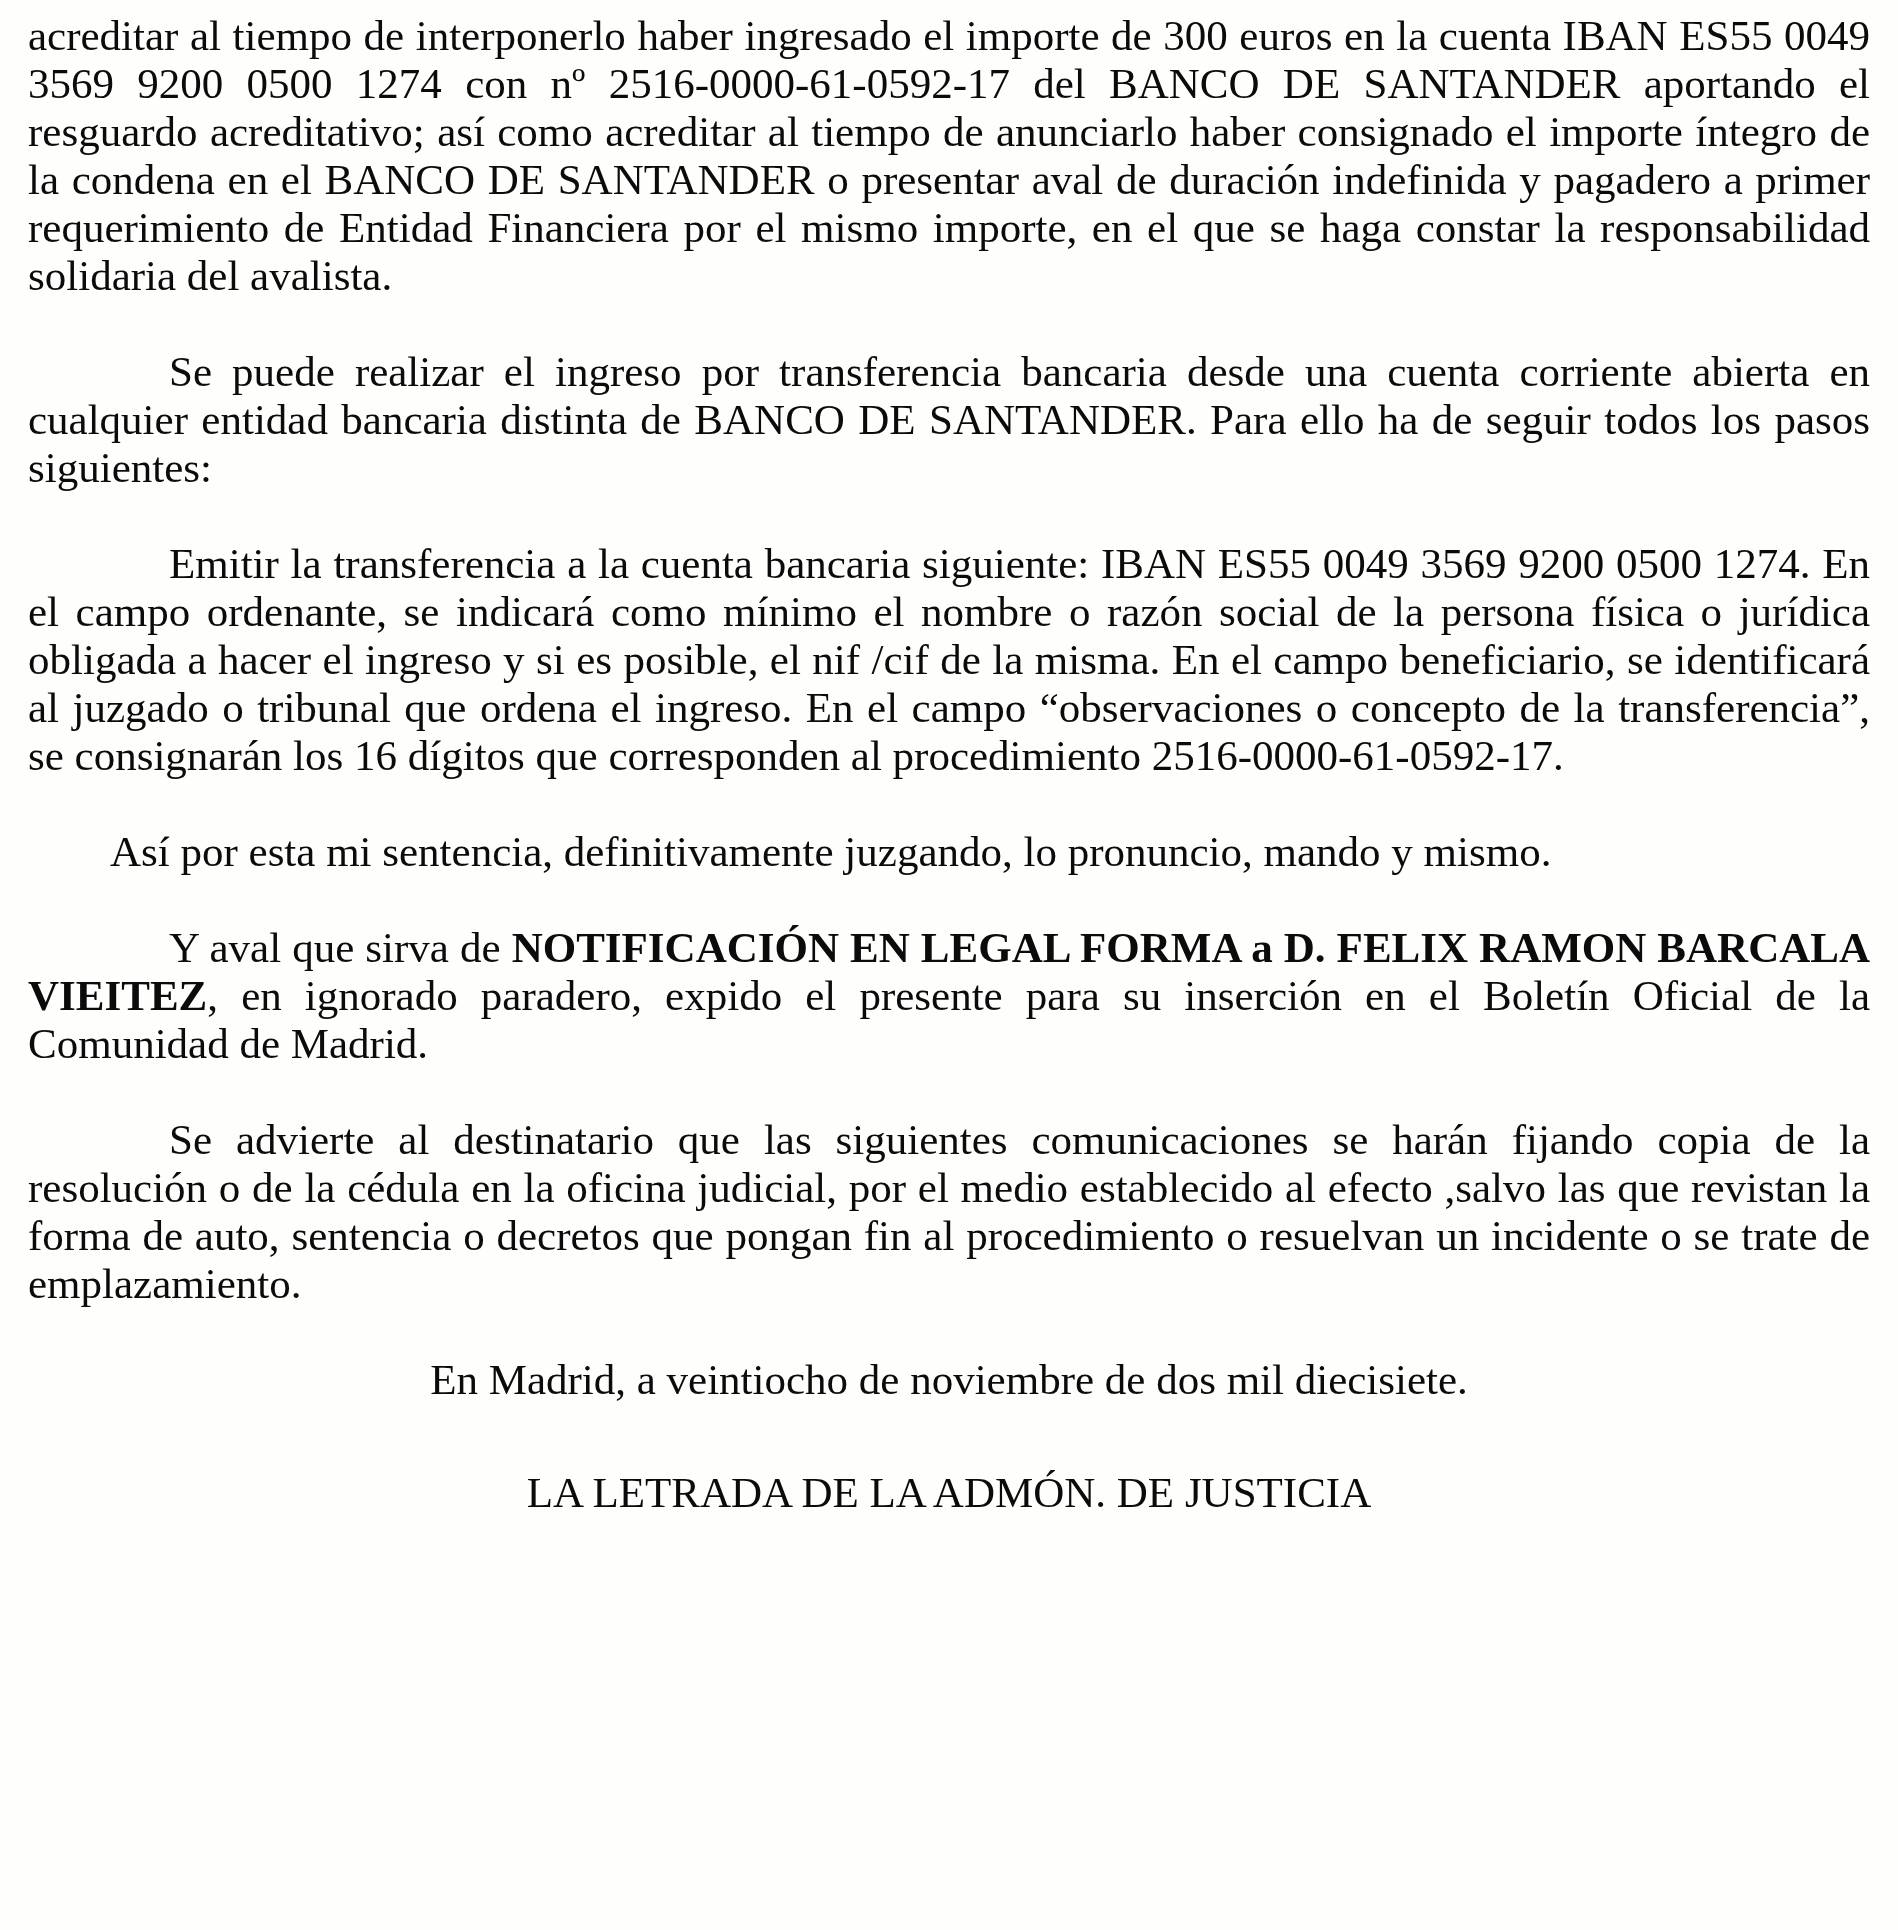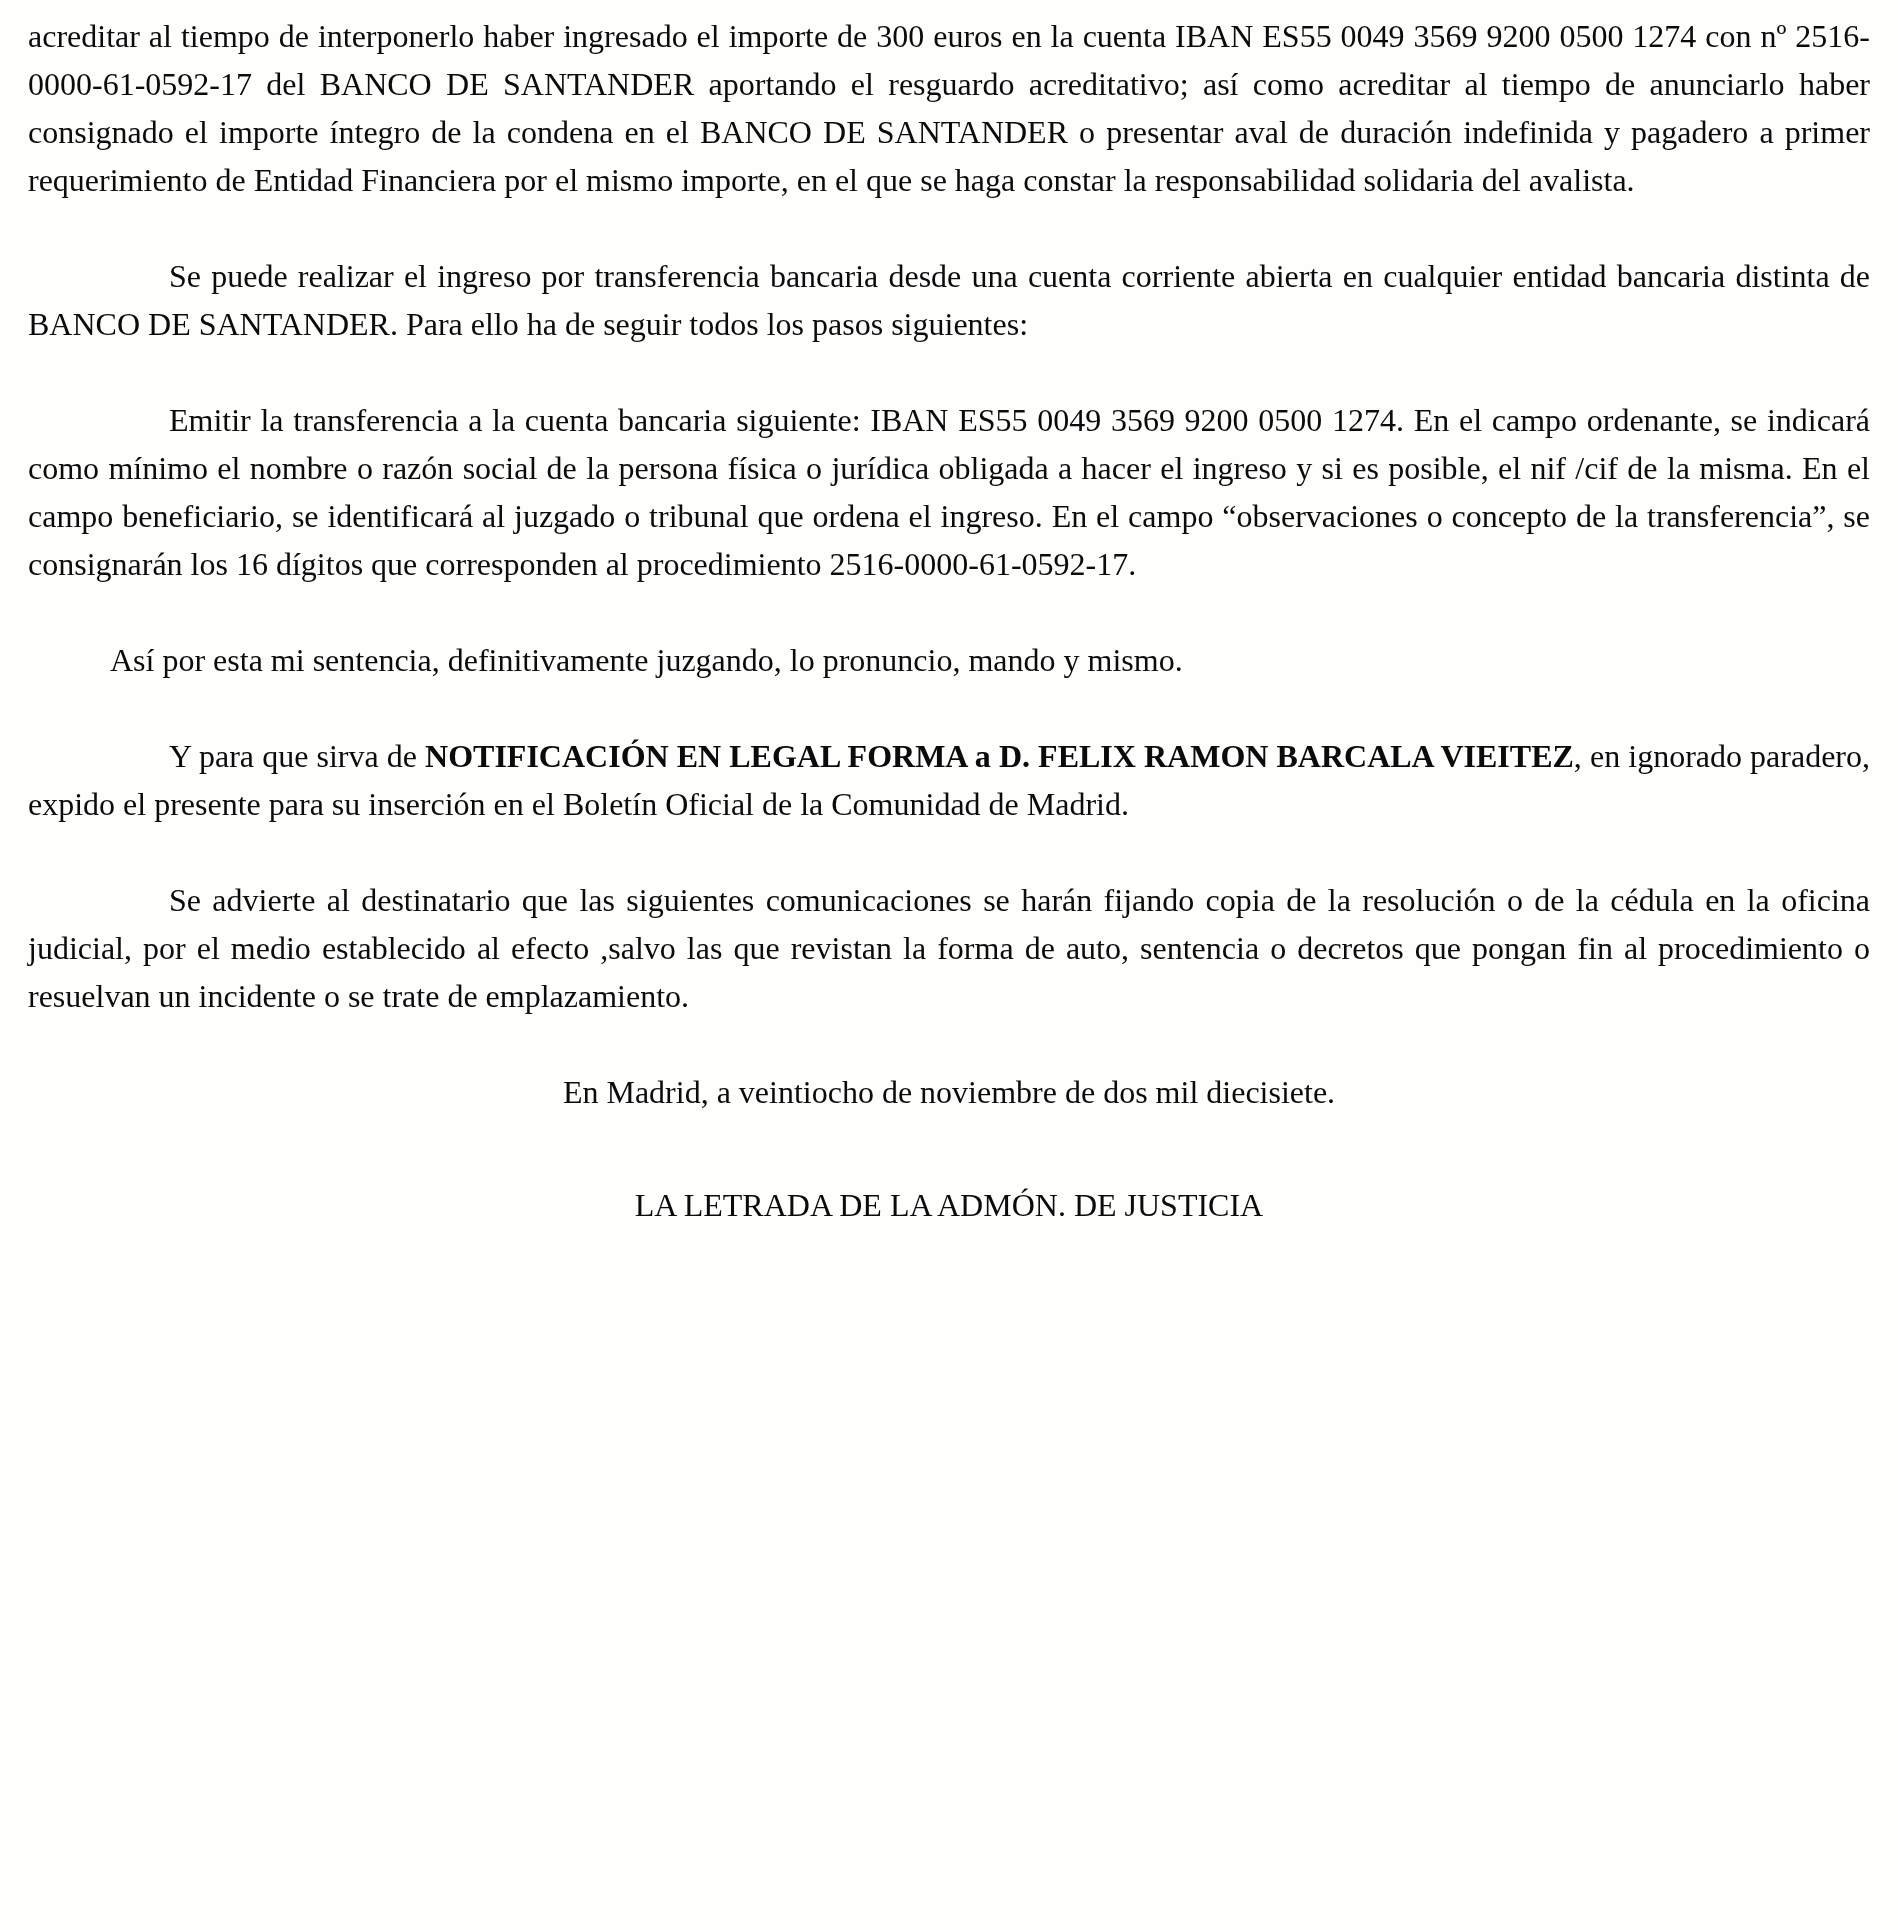--- a/index.html
+++ b/index.html
@@ -7,21 +7,21 @@
     padding: 0;
     background: #ffffff;
   }
   .page {
     width: 1898px;
     min-height: 1930px;
     box-sizing: border-box;
     background: #fefefd;
     color: #0b0b0b;
     font-family: "Liberation Serif", serif;
-    font-size: 32px;
+    font-size: 43px;
     line-height: 48px;
     padding: 12px 28px 40px 28px;
   }
   .page p {
     margin: 0 0 48px 0;
     text-align: justify;
   }
   p.indent {
     text-indent: 141px;
   }
@@ -45,21 +45,21 @@
 <main class="page">
 
   <p>acreditar al tiempo de interponerlo haber ingresado el importe de 300 euros en la cuenta IBAN ES55 0049 3569 9200 0500 1274 con nº 2516-0000-61-0592-17 del BANCO DE SANTANDER aportando el resguardo acreditativo; así como acreditar al tiempo de anunciarlo haber consignado el importe íntegro de la condena en el BANCO DE SANTANDER o presentar aval de duración indefinida y pagadero a primer requerimiento de Entidad Financiera por el mismo importe, en el que se haga constar la responsabilidad solidaria del avalista.</p>
 
   <p class="indent">Se puede realizar el ingreso por transferencia bancaria desde una cuenta corriente abierta en cualquier entidad bancaria distinta de BANCO DE SANTANDER. Para ello ha de seguir todos los pasos siguientes:</p>
 
   <p class="indent">Emitir la transferencia a la cuenta bancaria  siguiente: IBAN ES55 0049 3569 9200 0500 1274. En el campo ordenante, se indicará como mínimo el nombre o razón social de la persona física o jurídica obligada a hacer el ingreso y si es posible, el nif /cif de la misma. En el campo beneficiario, se identificará al juzgado o tribunal que ordena el ingreso. En el campo “observaciones o concepto de la transferencia”, se consignarán los 16 dígitos que corresponden al procedimiento 2516-0000-61-0592-17.</p>
 
   <p class="indent-sm">Así  por esta mi sentencia, definitivamente juzgando, lo pronuncio, mando y mismo.</p>
 
-  <p class="indent"><span>Y para que sirva de </span><b>NOTIFICACIÓN EN LEGAL FORMA  a D. FELIX RAMON BARCALA VIEITEZ</b><span>, en ignorado paradero, expido el presente para su inserción en el Boletín Oficial de la Comunidad de Madrid.</span></p>
+  <p class="indent"><span>Y aval que sirva de </span><b>NOTIFICACIÓN EN LEGAL FORMA  a D. FELIX RAMON BARCALA VIEITEZ</b><span>, en ignorado paradero, expido el presente para su inserción en el Boletín Oficial de la Comunidad de Madrid.</span></p>
 
   <p class="indent">Se advierte al destinatario que las siguientes comunicaciones se harán fijando copia de la resolución o de la cédula en la oficina judicial, por el medio establecido al efecto ,salvo las que revistan la forma de auto, sentencia o decretos que pongan fin al procedimiento o resuelvan un incidente o se trate de emplazamiento.</p>
 
   <p class="date-line">En Madrid, a veintiocho de noviembre de dos mil diecisiete.</p>
 
   <p class="footer-line">LA LETRADA DE LA ADMÓN. DE JUSTICIA</p>
 
 </main>
 
 

